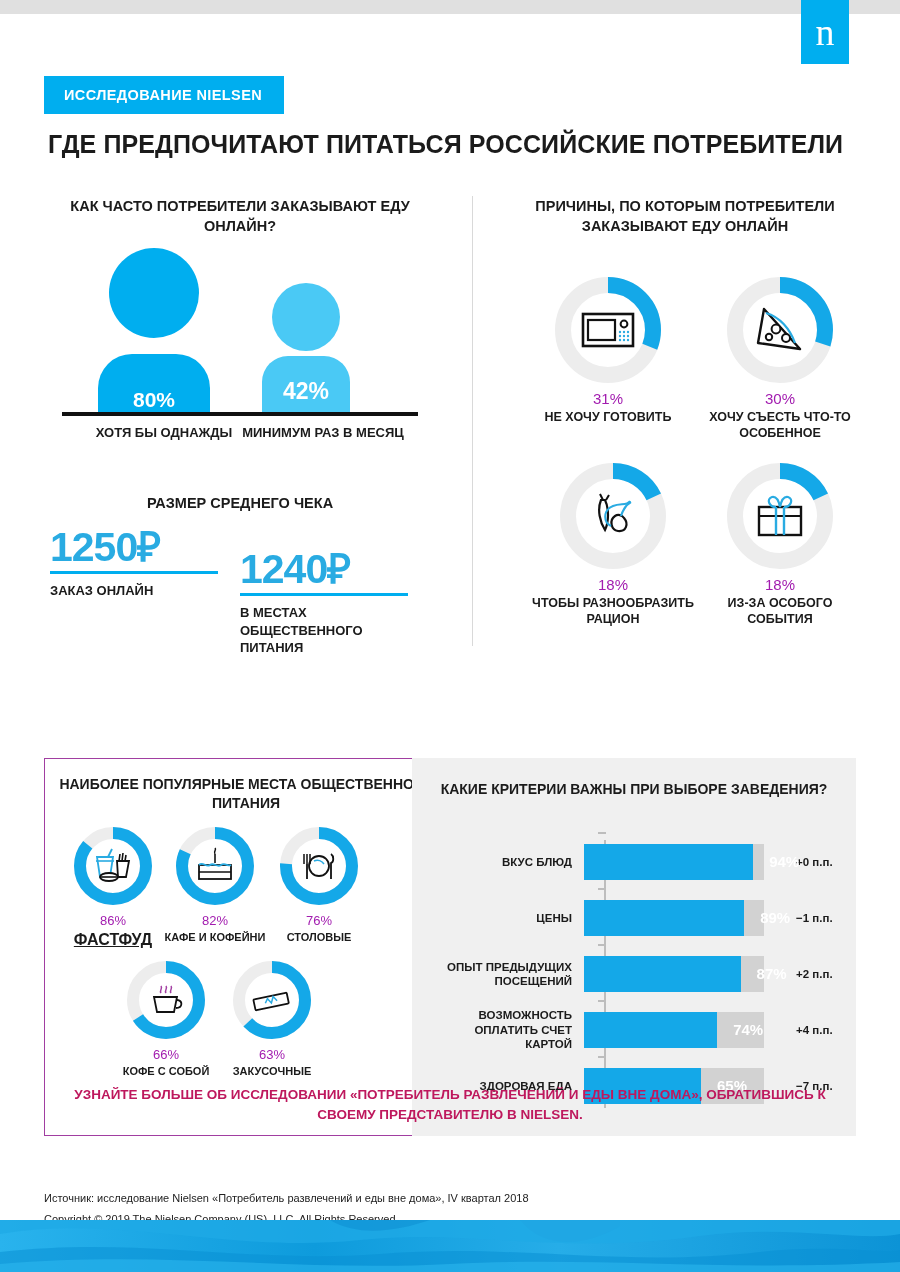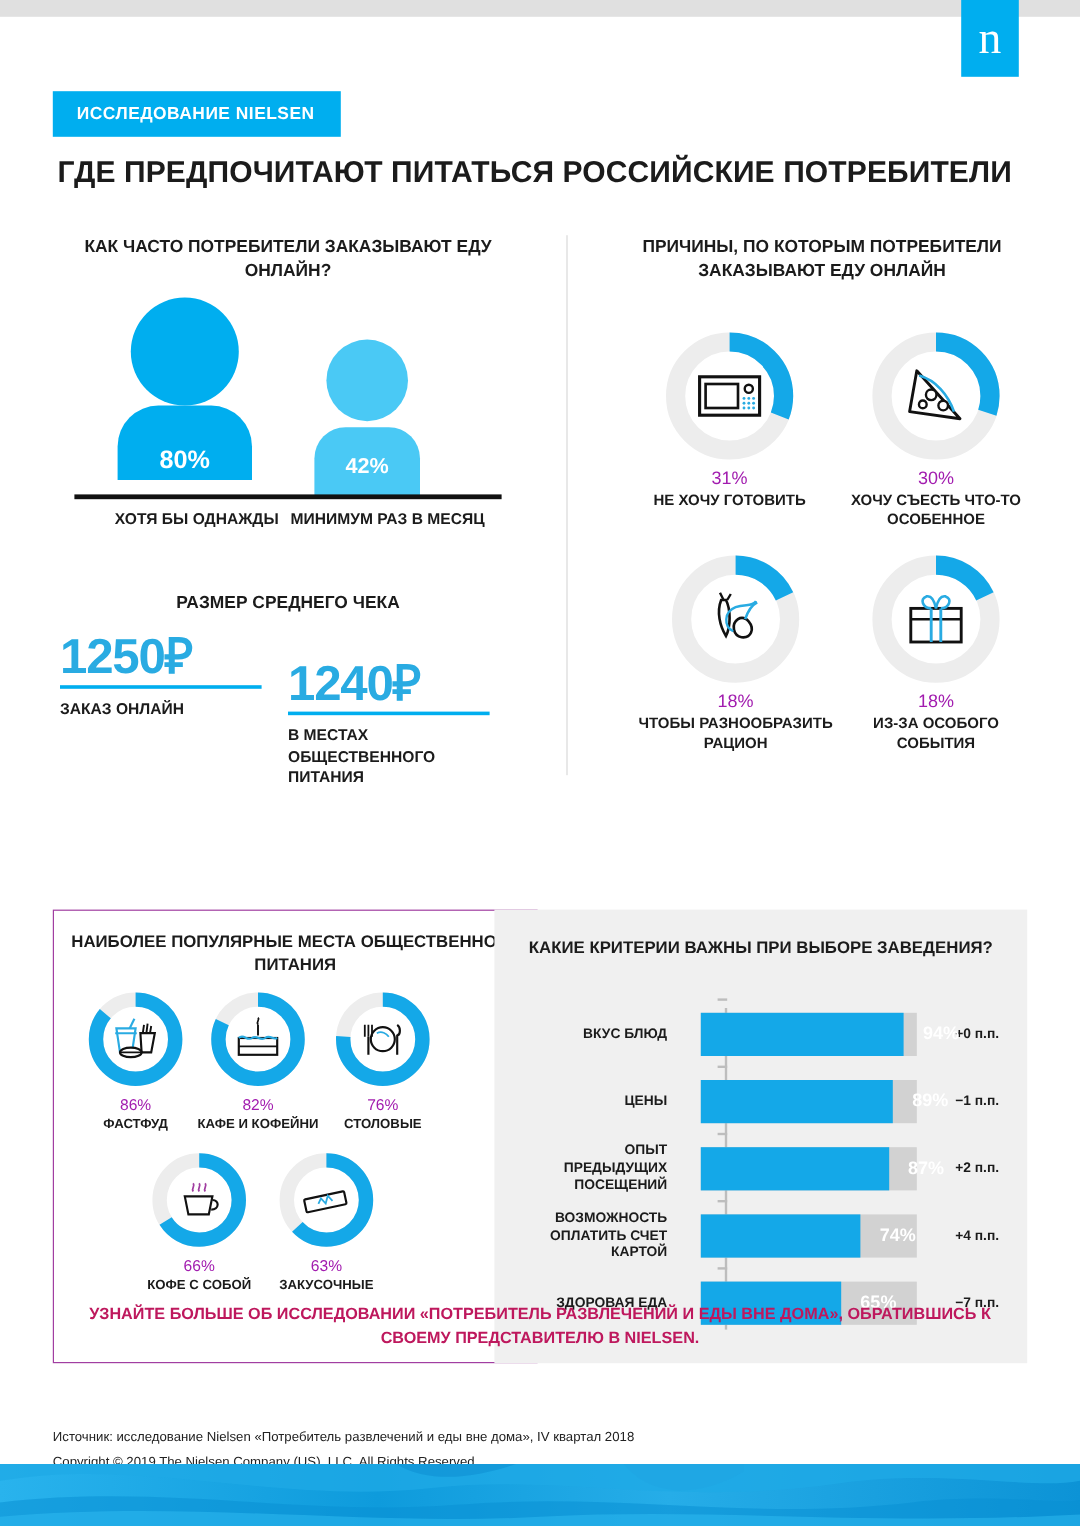--- a/index.html
+++ b/index.html
@@ -131,21 +131,21 @@
     background:#F0F0F0;
   }
   .bc-title {
     position:absolute; left:20px; top:22px; width:404px;
     text-align:center; font-size:14px; font-weight:bold;
     color:#1b1b1b; line-height:1.4;
   }
   .bars { position:absolute; left:20px; top:84px; width:410px; }
   .bar-row { display:flex; align-items:center; height:40px; margin-bottom:16px; }
   .bar-cat {
-    width:152px; text-align:right; padding-right:28px;
+    width:152px; text-align:right; padding-right:12px;
     font-size:11.5px; font-weight:bold; color:#1b1b1b; line-height:1.25;
   }
   .bar-track {
     position:relative; width:180px; height:36px; background:#D2D2D2;
   }
   .bar-fill {
     position:absolute; left:0; top:0; height:36px; background:#14A8E8;
   }
   .bar-val {
     position:absolute; top:0; height:36px; line-height:36px;
@@ -192,28 +192,28 @@
   <div class="badge">ИССЛЕДОВАНИЕ NIELSEN</div>
   <div class="main-title">ГДЕ ПРЕДПОЧИТАЮТ ПИТАТЬСЯ РОССИЙСКИЕ ПОТРЕБИТЕЛИ</div>
 
   <div class="v-divider"></div>
 
   <div class="sec-h" id="h-left">КАК ЧАСТО ПОТРЕБИТЕЛИ ЗАКАЗЫВАЮТ ЕДУ ОНЛАЙН?</div>
 
   <div class="people">
     <div class="person" style="left:58px; top:0;">
       <div class="p-head" style="width:90px;height:90px;background:#00AEEF;margin-left:11px;"></div>
-      <div class="p-body" style="width:112px;height:62px;background:#00AEEF;margin-top:0;">
+      <div class="p-body" style="width:112px;height:62px;background:#00AEEF;margin-top:16px;">
         <div class="p-val">80%</div>
       </div>
     </div>
     <div class="person" style="left:222px; top:35px;">
       <div class="p-head" style="width:68px;height:68px;background:#4AC9F5;margin-left:10px;"></div>
       <div class="p-body" style="width:88px;height:58px;background:#4AC9F5;margin-top:5px;border-radius:26px 26px 0 0;">
-        <div class="p-val" style="top:22px;font-size:18px;">42%</div>
+        <div class="p-val" style="top:22px;font-size:23px;">42%</div>
       </div>
     </div>
   </div>
 
   <div class="ground"></div>
   <div class="p-caption" style="left:74px; top:424px; width:180px;">ХОТЯ БЫ ОДНАЖДЫ</div>
   <div class="p-caption" style="left:238px; top:424px; width:170px;">МИНИМУМ РАЗ В МЕСЯЦ</div>
 
   <div class="sec-h" id="h-check">РАЗМЕР СРЕДНЕГО ЧЕКА</div>
 
@@ -336,21 +336,21 @@
             <line x1="5" y1="14" x2="23" y2="14" stroke="#29ABE2" stroke-width="1.6"></line>
             <path d="M17 10 L21 2" stroke="#29ABE2" stroke-width="1.8" fill="none"></path>
             <path d="M26 14 L38 14 L35 30 L27 30 Z" fill="#fff" stroke="#111" stroke-width="1.8"></path>
             <path d="M28 14 L29 7 M31 14 L32 6 M34 14 L35 8" stroke="#111" stroke-width="1.6"></path>
             <ellipse cx="18" cy="30" rx="9" ry="4" fill="#fff" stroke="#111" stroke-width="1.8"></ellipse>
             <path d="M9 30 L27 30" stroke="#111" stroke-width="1.6"></path>
           </svg>
         </div>
       </div>
       <div class="d-pct" style="font-size:13px;">86%</div>
-      <div class="d-label" style="font-size:11px;">ФАСТФУД</div>
+      <div class="d-label" style="font-size:16px;text-decoration:underline;">ФАСТФУД</div>
     </div>
 
     <div class="donut-wrap" style="left:118px; top:66px; width:104px;">
       <div class="donut" style="width:82px;height:82px;">
         <svg width="82" height="82" viewBox="0 0 82 82">
           <circle cx="41" cy="41" r="33" fill="none" stroke="#EDEDED" stroke-width="12"></circle>
           <circle class="arc" cx="41" cy="41" r="33" fill="none" stroke="#14A8E8" stroke-width="12" transform="rotate(-90 41 41)" stroke-dasharray="170.02 207.35"></circle>
         </svg>
         <div class="glyph">
           <svg width="44" height="38" viewBox="0 0 44 38">

